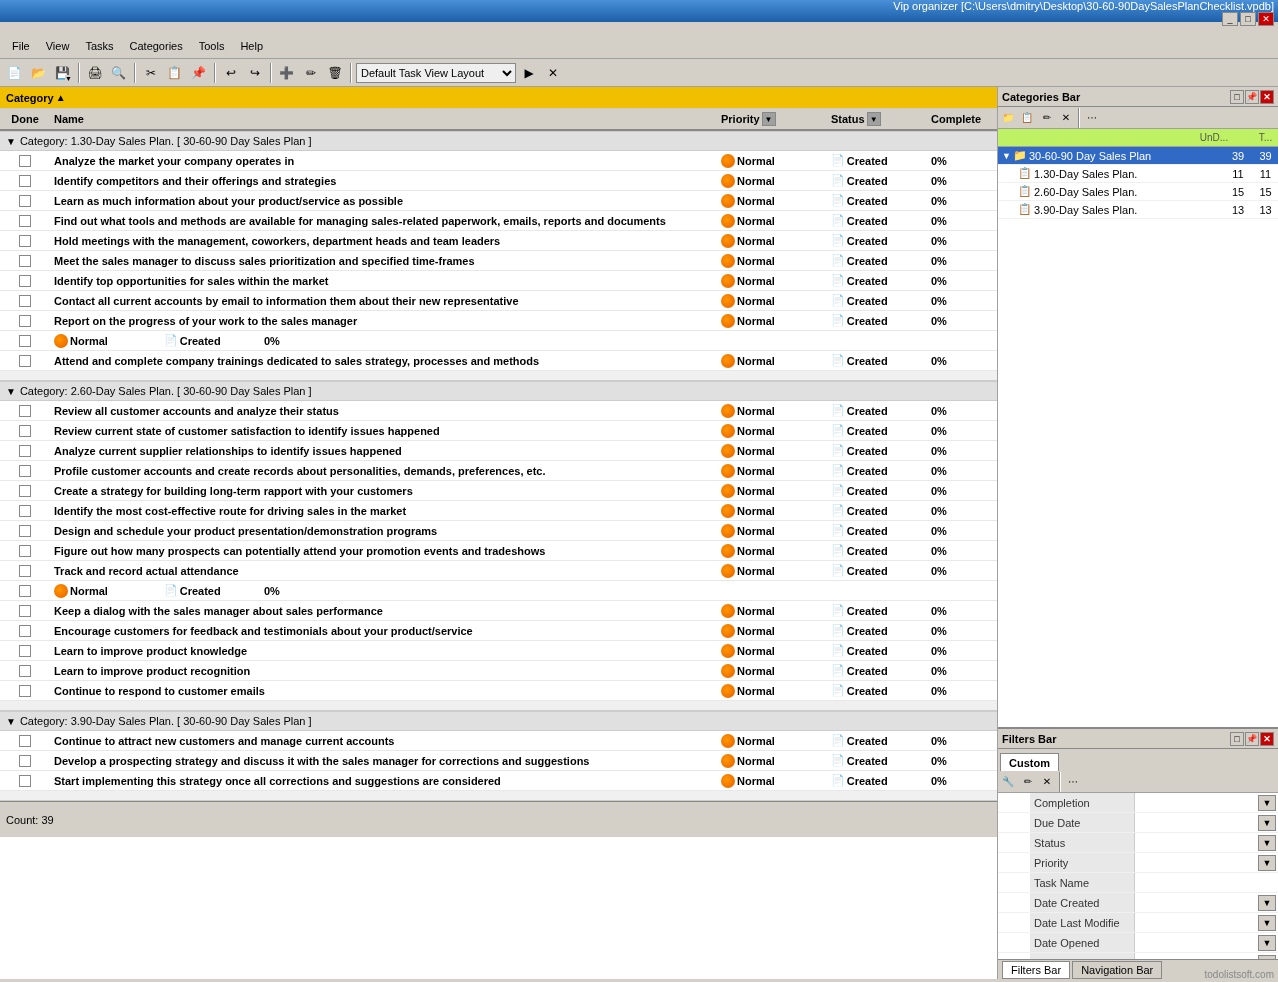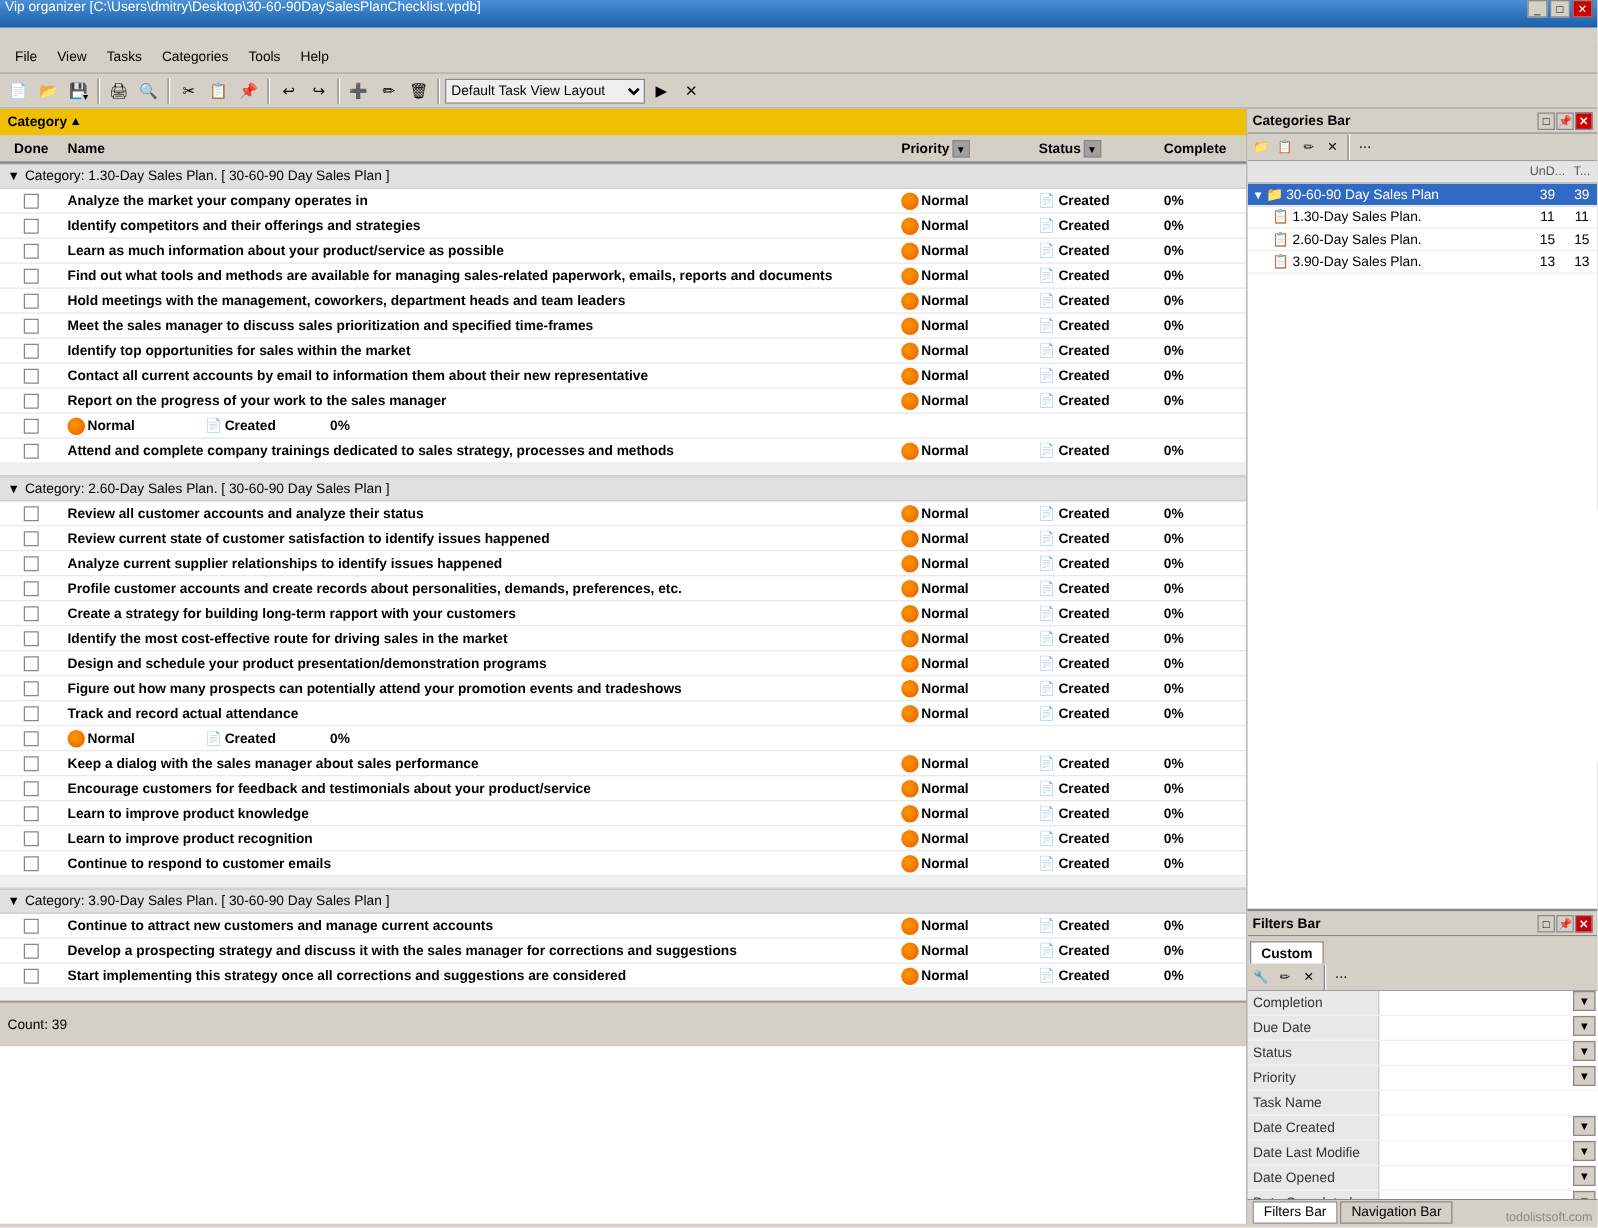--- a/index.html
+++ b/index.html
@@ -4,24 +4,25 @@
   <style>
     * { box-sizing: border-box; margin: 0; padding: 0; font-family: 'Segoe UI', Tahoma, Arial, sans-serif; font-size: 11px; }
     body { background: #d4d0c8; overflow: hidden; width: 1278px; height: 982px; }
 
     
     #title-bar {
       background: linear-gradient(to bottom, #4a90d9, #1a5fa8);
       color: white;
       height: 22px;
       display: flex;
-      align-items: flex-start;
+      align-items: flex-end;
       justify-content: space-between;
       padding: 0 4px;
       font-size: 11px;
+      flex-direction: column;
     }
     #title-bar-controls { display: flex; gap: 2px; }
     #title-bar-controls span {
       width: 16px; height: 14px; background: #d4d0c8; border: 1px solid #888;
       display: flex; align-items: center; justify-content: center; font-size: 9px; cursor: pointer; color: #000;
     }
 
     
     #menu-bar {
       background: #d4d0c8;
@@ -175,24 +176,25 @@
     }
     .cat-tb-btn {
       width: 18px; height: 18px; background: #d4d0c8;
       border: 1px solid transparent;
       font-size: 10px; cursor: pointer;
       display: flex; align-items: center; justify-content: center;
     }
 
     .cat-tree-header {
       display: flex;
-      background: #e5e5e5;
+      background: #bef264;
       border-bottom: 1px solid #a0a0a0;
       height: 18px;
       align-items: center;
+      gap: 24px;
     }
 
     .cat-tree { background: white; overflow-y: auto; }
     .cat-item {
       display: flex;
       align-items: center;
       height: 18px;
       border-bottom: 1px solid #f0f0f0;
       cursor: pointer;
     }
@@ -237,22 +239,24 @@
       padding: 2px;
       gap: 1px;
       border-bottom: 1px solid #a0a0a0;
     }
     .filter-rows {
       background: white;
       overflow-y: auto;
     }
     .filter-row {
       display: flex;
+      align-items: center;
       height: 20px;
       border-bottom: 1px solid #f0f0f0;
+      padding-left: 32px;
     }
     .filter-row .f-label {
       width: 105px;
       padding: 0 4px;
       font-size: 11px;
       color: #333;
       background: #e8e8e8;
       height: 100%;
       display: flex; align-items: center;
       border-right: 1px solid #ccc;

